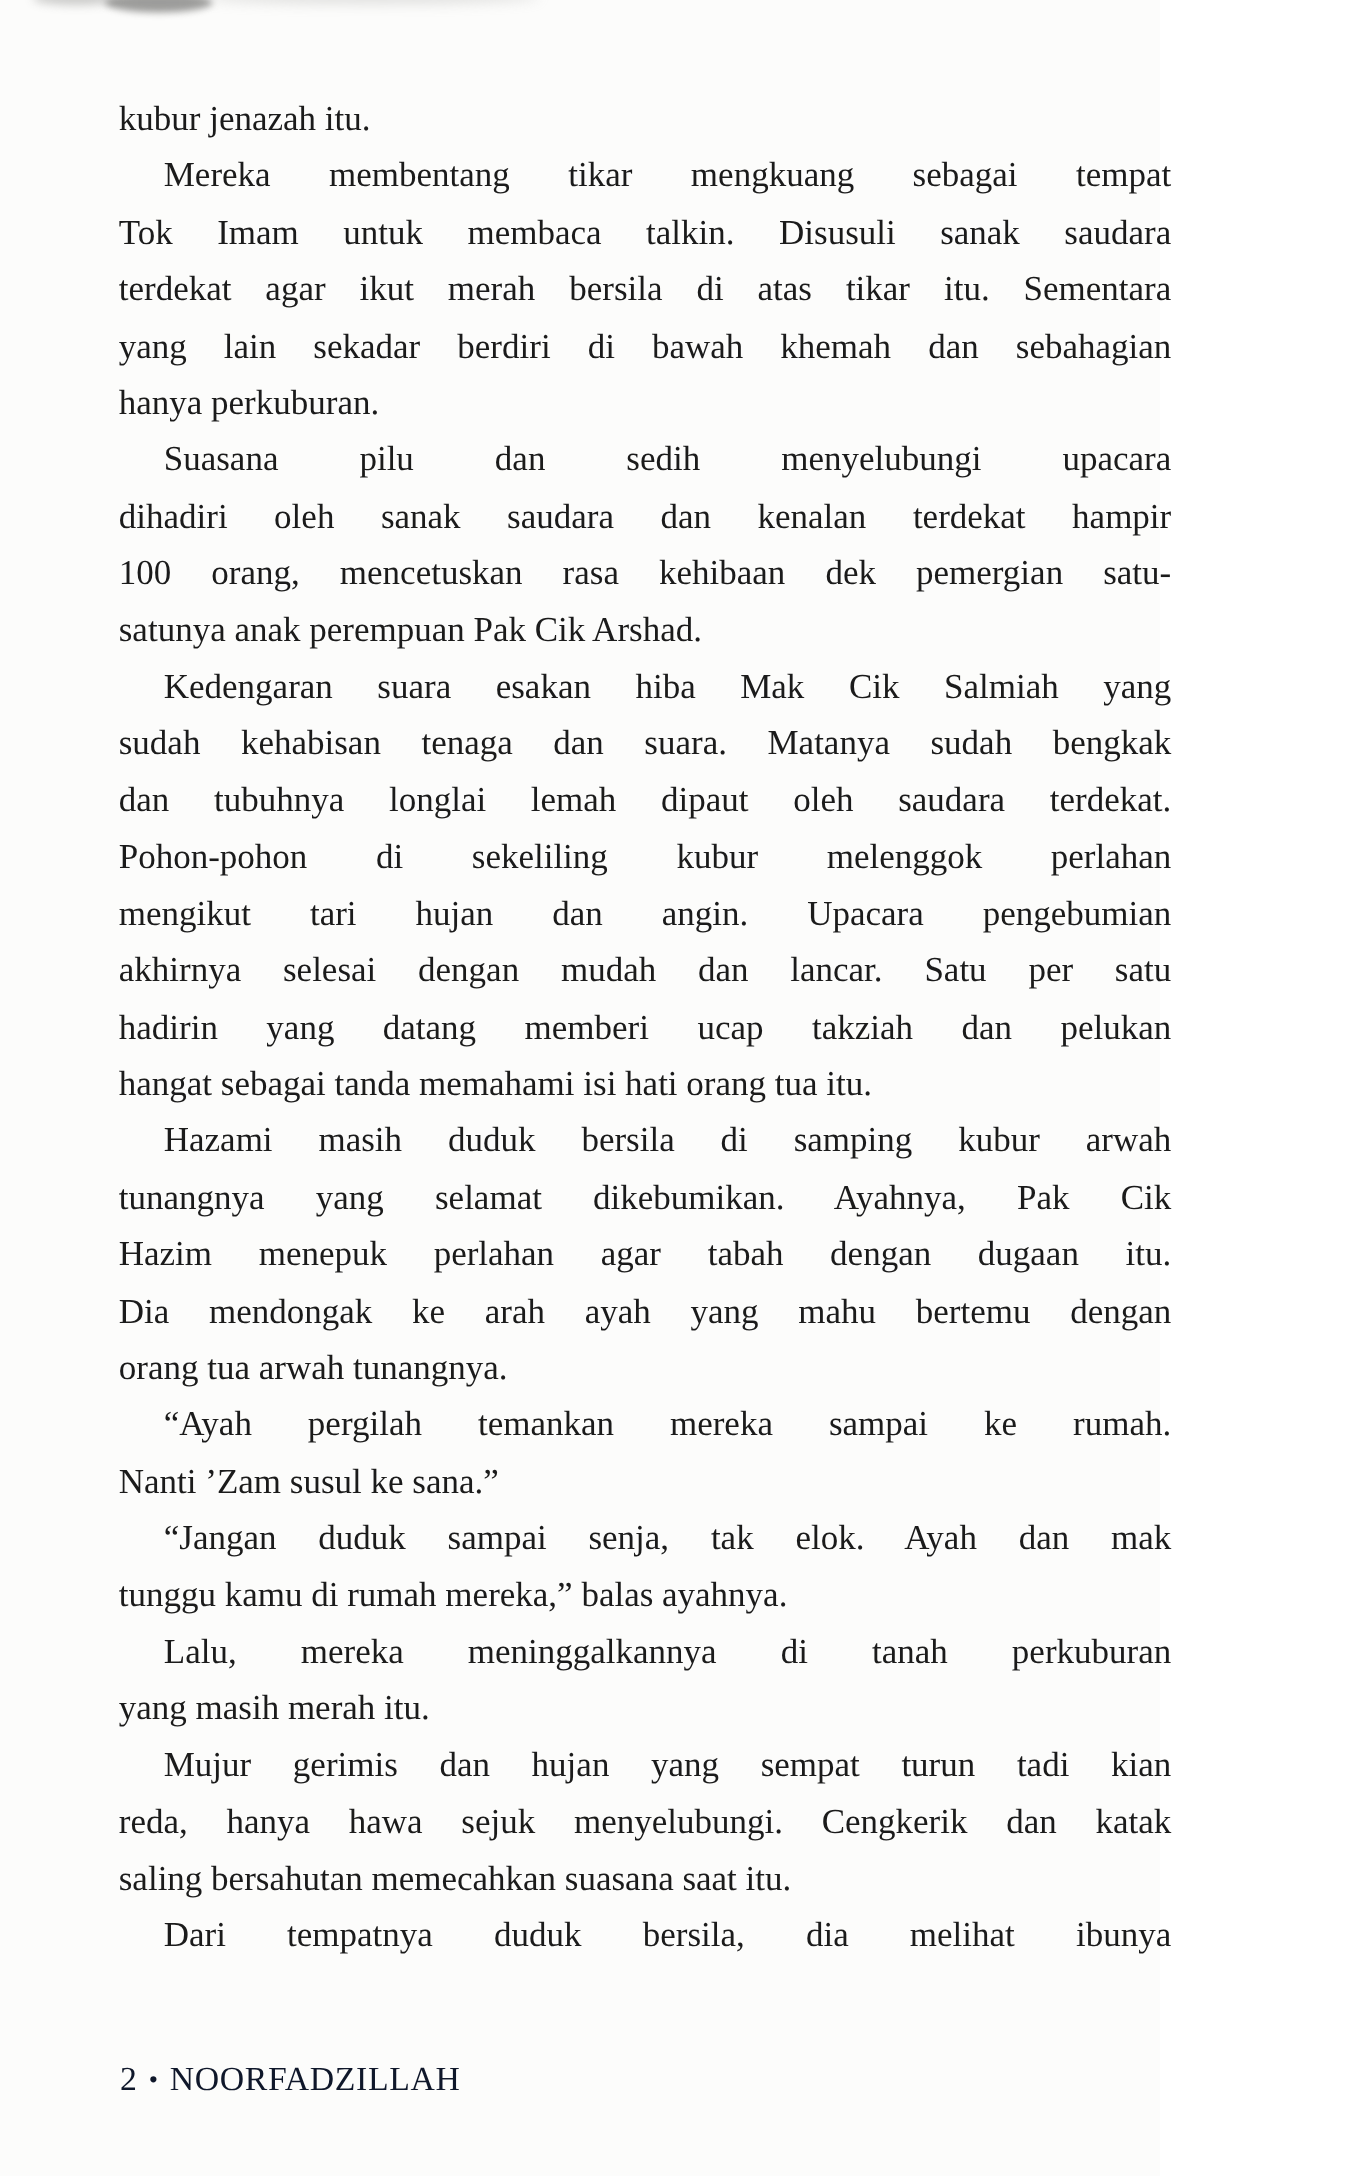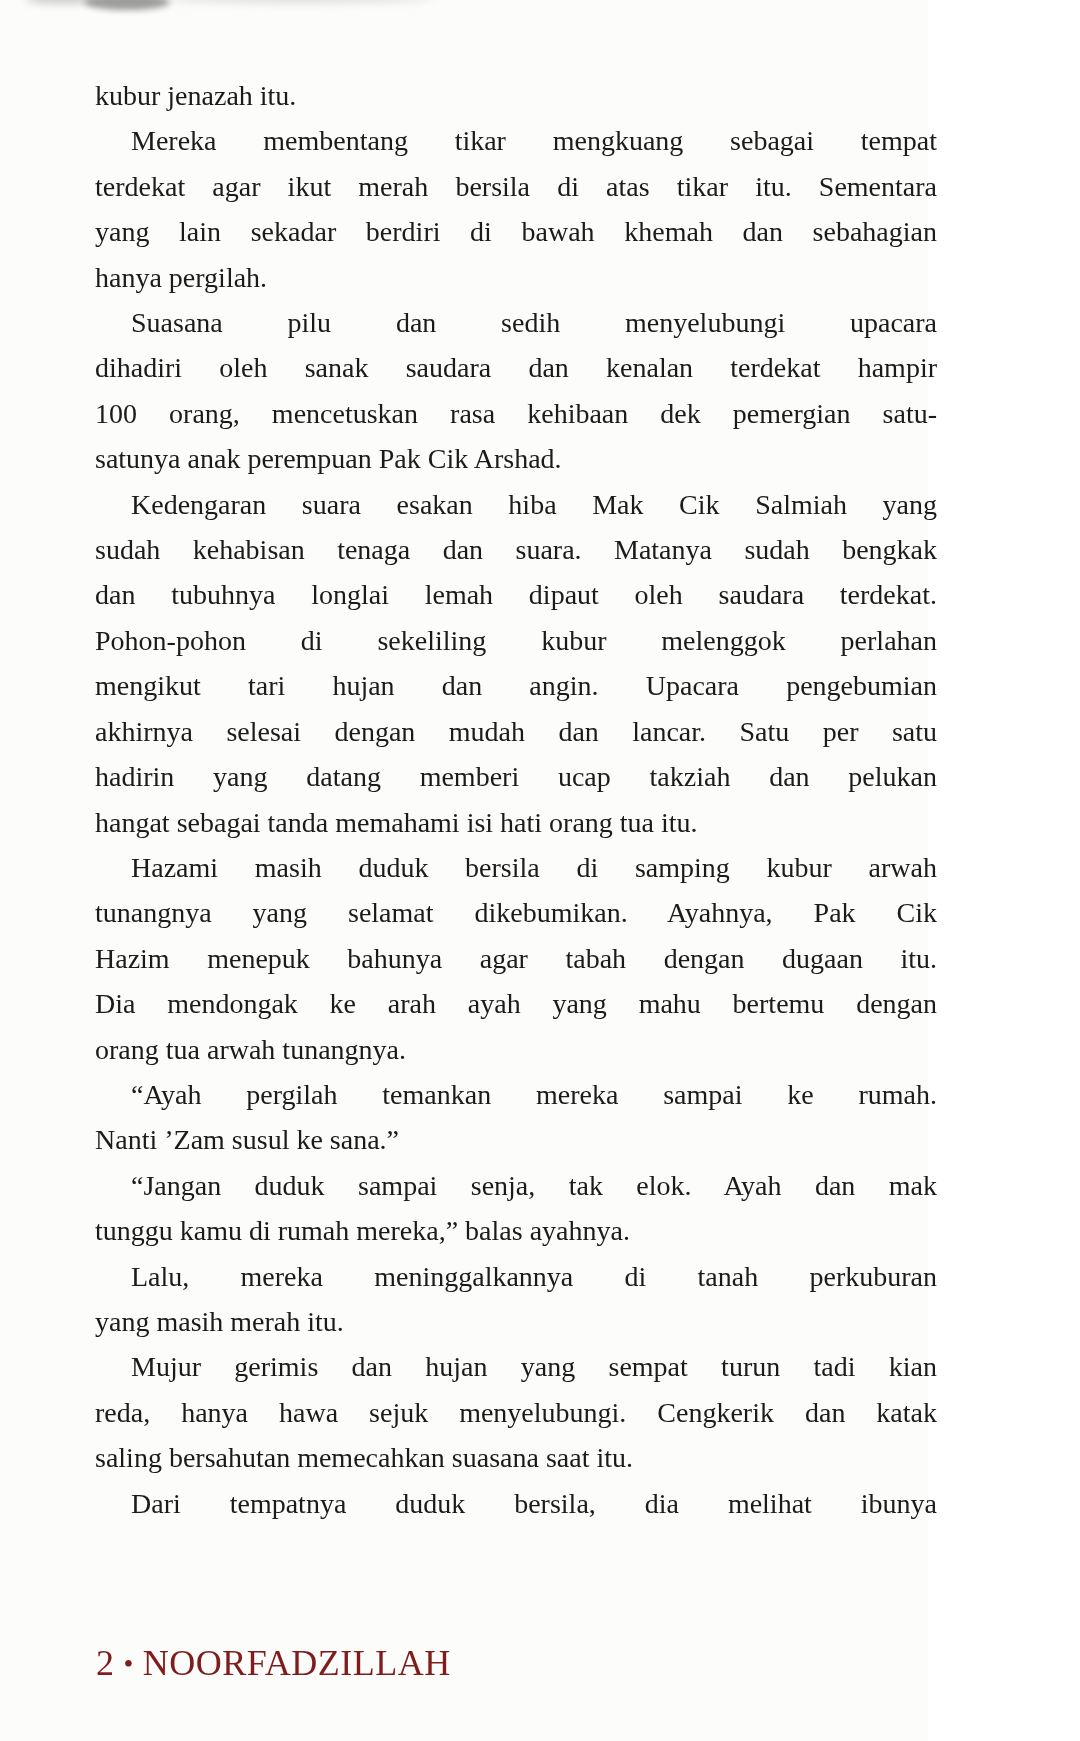--- a/index.html
+++ b/index.html
@@ -29,23 +29,23 @@
     color: #1b1b1b;
   }
   .para { margin: 0; }
   .line { text-align: left; white-space: normal; }
   .line.just { text-align: justify; text-align-last: justify; text-justify: inter-word; }
   .line.ind { text-indent: 36px; }
 
   .footer {
     position: absolute;
     left: 96px; top: 1647px;
-    font-size: 36px;
+    font-size: 27px;
     line-height: 32px;
-    color: #7f1d1d;
+    color: #0f172a;
     letter-spacing: 0.5px;
   }
   .footer .bullet {
     display: inline-block;
     margin: 0 9px;
     font-size: 0.78em;
     vertical-align: 7%;
   }
 </style>
 </head>
@@ -56,44 +56,45 @@
   <div class="smudge smudge-a"></div>
   <div class="smudge smudge-b"></div>
   <div class="smudge smudge-c"></div>
 
   <div class="text-block" id="body-text">
       <div class="para">
         <div class="line">kubur jenazah itu.</div>
       </div>
       <div class="para">
         <div class="line just ind">Mereka membentang tikar mengkuang sebagai tempat</div>
+        <div class="line just">Tok Imam untuk membaca talkin. Disusuli sanak saudara</div>
         <div class="line just">terdekat agar ikut merah bersila di atas tikar itu. Sementara</div>
         <div class="line just">yang lain sekadar berdiri di bawah khemah dan sebahagian</div>
-        <div class="line">hanya pergilah.</div>
+        <div class="line">hanya perkuburan.</div>
       </div>
       <div class="para">
         <div class="line just ind">Suasana pilu dan sedih menyelubungi upacara</div>
         <div class="line just">dihadiri oleh sanak saudara dan kenalan terdekat hampir</div>
         <div class="line just">100 orang, mencetuskan rasa kehibaan dek pemergian satu-</div>
         <div class="line">satunya anak perempuan Pak Cik Arshad.</div>
       </div>
       <div class="para">
         <div class="line just ind">Kedengaran suara esakan hiba Mak Cik Salmiah yang</div>
         <div class="line just">sudah kehabisan tenaga dan suara. Matanya sudah bengkak</div>
         <div class="line just">dan tubuhnya longlai lemah dipaut oleh saudara terdekat.</div>
         <div class="line just">Pohon-pohon di sekeliling kubur melenggok perlahan</div>
         <div class="line just">mengikut tari hujan dan angin. Upacara pengebumian</div>
         <div class="line just">akhirnya selesai dengan mudah dan lancar. Satu per satu</div>
         <div class="line just">hadirin yang datang memberi ucap takziah dan pelukan</div>
         <div class="line">hangat sebagai tanda memahami isi hati orang tua itu.</div>
       </div>
       <div class="para">
         <div class="line just ind">Hazami masih duduk bersila di samping kubur arwah</div>
         <div class="line just">tunangnya yang selamat dikebumikan. Ayahnya, Pak Cik</div>
-        <div class="line just">Hazim menepuk bahunya agar tabah dengan dugaan itu.</div>
+        <div class="line just">Hazim menepuk perlahan agar tabah dengan dugaan itu.</div>
         <div class="line just">Dia mendongak ke arah ayah yang mahu bertemu dengan</div>
         <div class="line">orang tua arwah tunangnya.</div>
       </div>
       <div class="para">
         <div class="line just ind">“Ayah pergilah temankan mereka sampai ke rumah.</div>
         <div class="line">Nanti ’Zam susul ke sana.”</div>
       </div>
       <div class="para">
         <div class="line just ind">“Jangan duduk sampai senja, tak elok. Ayah dan mak</div>
         <div class="line">tunggu kamu di rumah mereka,” balas ayahnya.</div>

